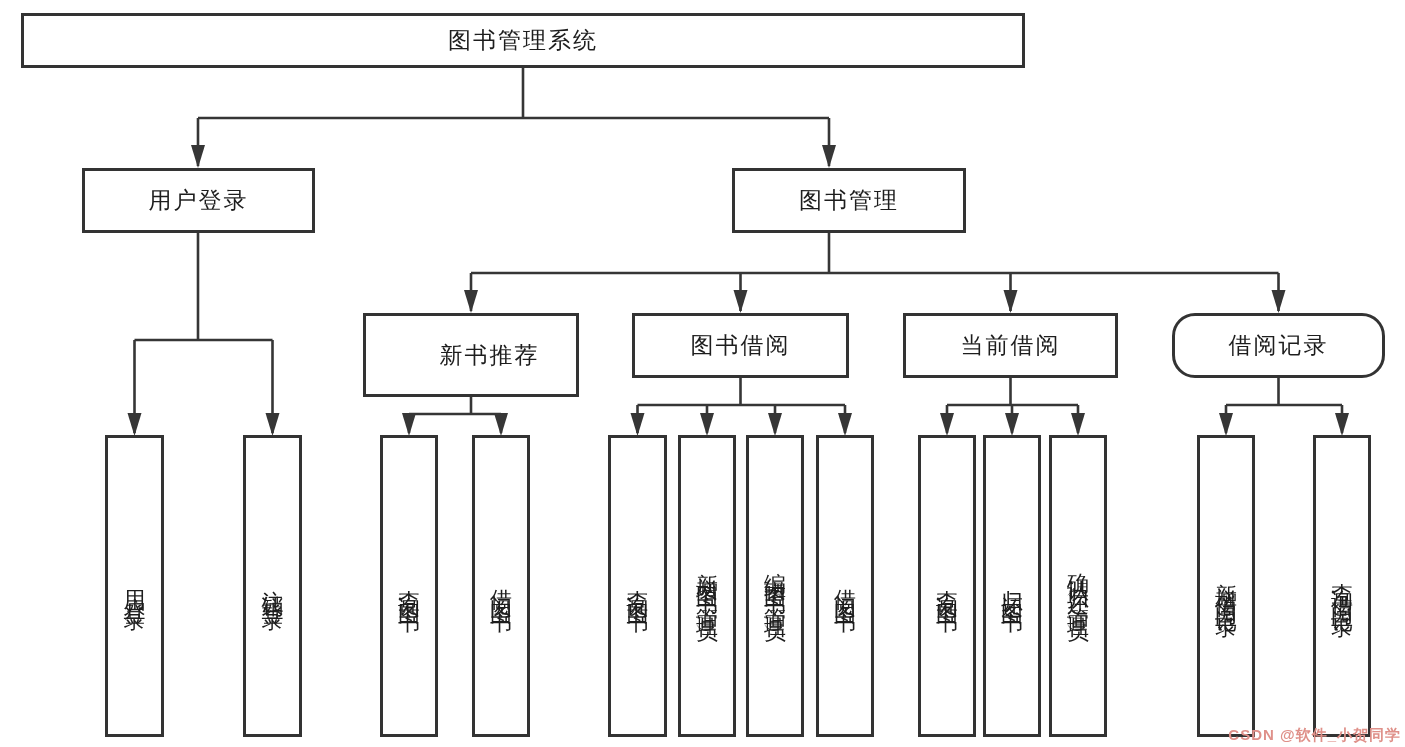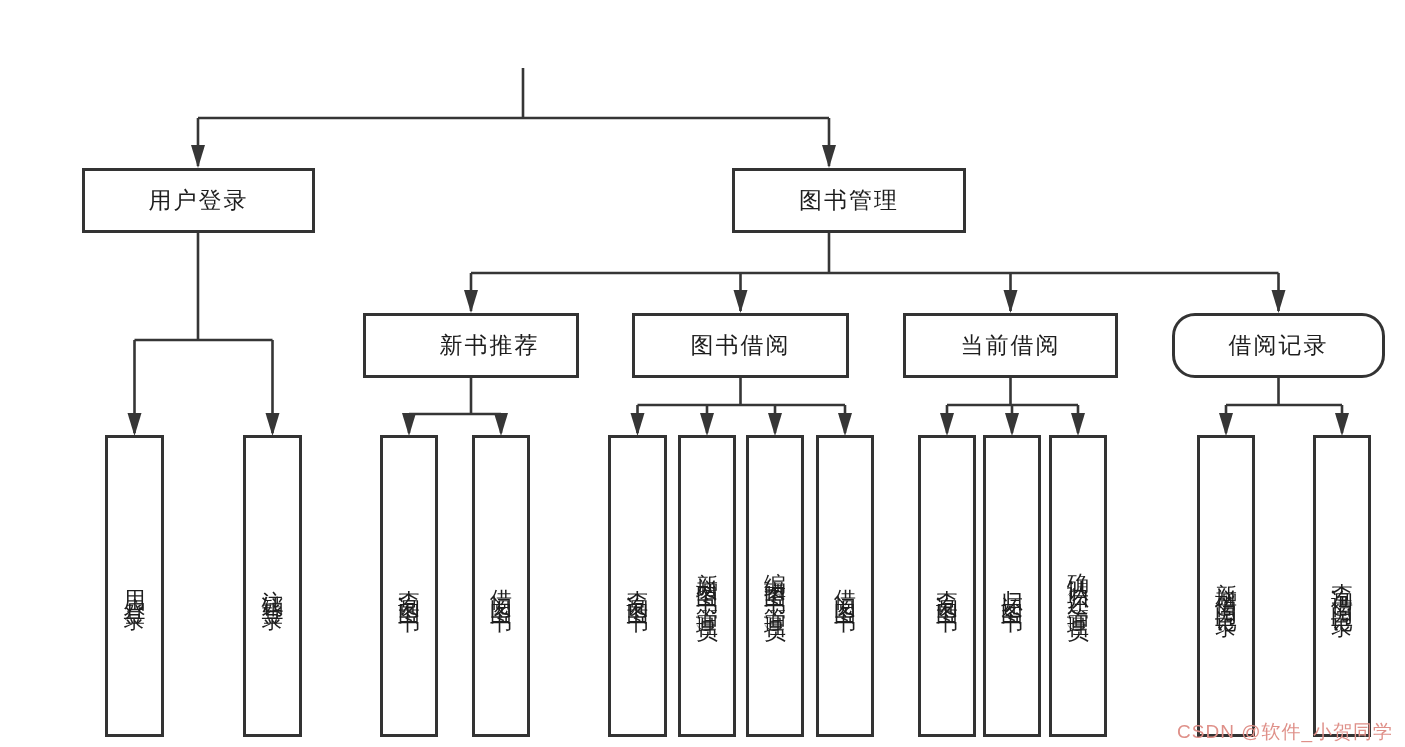--- a/index.html
+++ b/index.html
@@ -29,24 +29,25 @@
   }
   .h-node{font-size:23px;letter-spacing:2px;white-space:nowrap;}
   .leaf{font-size:22px;}
   .leaf .vtext{
     writing-mode:vertical-rl;
     text-orientation:mixed;
     letter-spacing:7px;
     line-height:1;
   }
   .watermark{
-    position:absolute;right:12px;bottom:2px;
-    font-size:19px;letter-spacing:1px;
+    position:absolute;right:4px;bottom:2px;
+    font-size:15px;letter-spacing:1px;
     color:var(--watermark);
     white-space:nowrap;
+    font-weight:bold;
   }
 </style>
 </head>
 <body>
 
 <div class="canvas">
 
   <svg class="connectors" width="1405" height="747" viewBox="0 0 1405 747">
     <defs>
       <polygon id="arr" points="-7,-23 7,-23 0,0"></polygon>
@@ -79,29 +80,32 @@
     <path class="edge" d="M1010.5,378 V405 M947,405 H1078 M947,405 V433 M1012,405 V433 M1078,405 V433"></path>
     <use href="#arr" class="arrowhead" x="947" y="436"></use>
     <use href="#arr" class="arrowhead" x="1012" y="436"></use>
     <use href="#arr" class="arrowhead" x="1078" y="436"></use>
 
     <path class="edge" d="M1278.5,378 V405 M1226,405 H1342 M1226,405 V433 M1342,405 V433"></path>
     <use href="#arr" class="arrowhead" x="1226" y="436"></use>
     <use href="#arr" class="arrowhead" x="1342" y="436"></use>
   </svg>
 
+  <div class="node h-node" style="left:21px;top:13px;width:1004px;height:55px;">
+    <span>图书管理系统</span>
+  </div>
 
   <div class="node h-node" style="left:82px;top:168px;width:233px;height:65px;">
     <span>用户登录</span>
   </div>
   <div class="node h-node" style="left:732px;top:168px;width:234px;height:65px;">
     <span>图书管理</span>
   </div>
 
-  <div class="node h-node" style="left:363px;top:313px;width:216px;height:65px;padding-left:37px;">
+  <div class="node h-node" style="left:363px;top:313px;width:216px;height:84px;padding-left:37px;">
     <span>新书推荐</span>
   </div>
   <div class="node h-node" style="left:632px;top:313px;width:217px;height:65px;">
     <span>图书借阅</span>
   </div>
   <div class="node h-node" style="left:903px;top:313px;width:215px;height:65px;">
     <span>当前借阅</span>
   </div>
   <div class="node h-node" style="left:1172px;top:313px;width:213px;height:65px;border-radius:23px;">
     <span>借阅记录</span>

